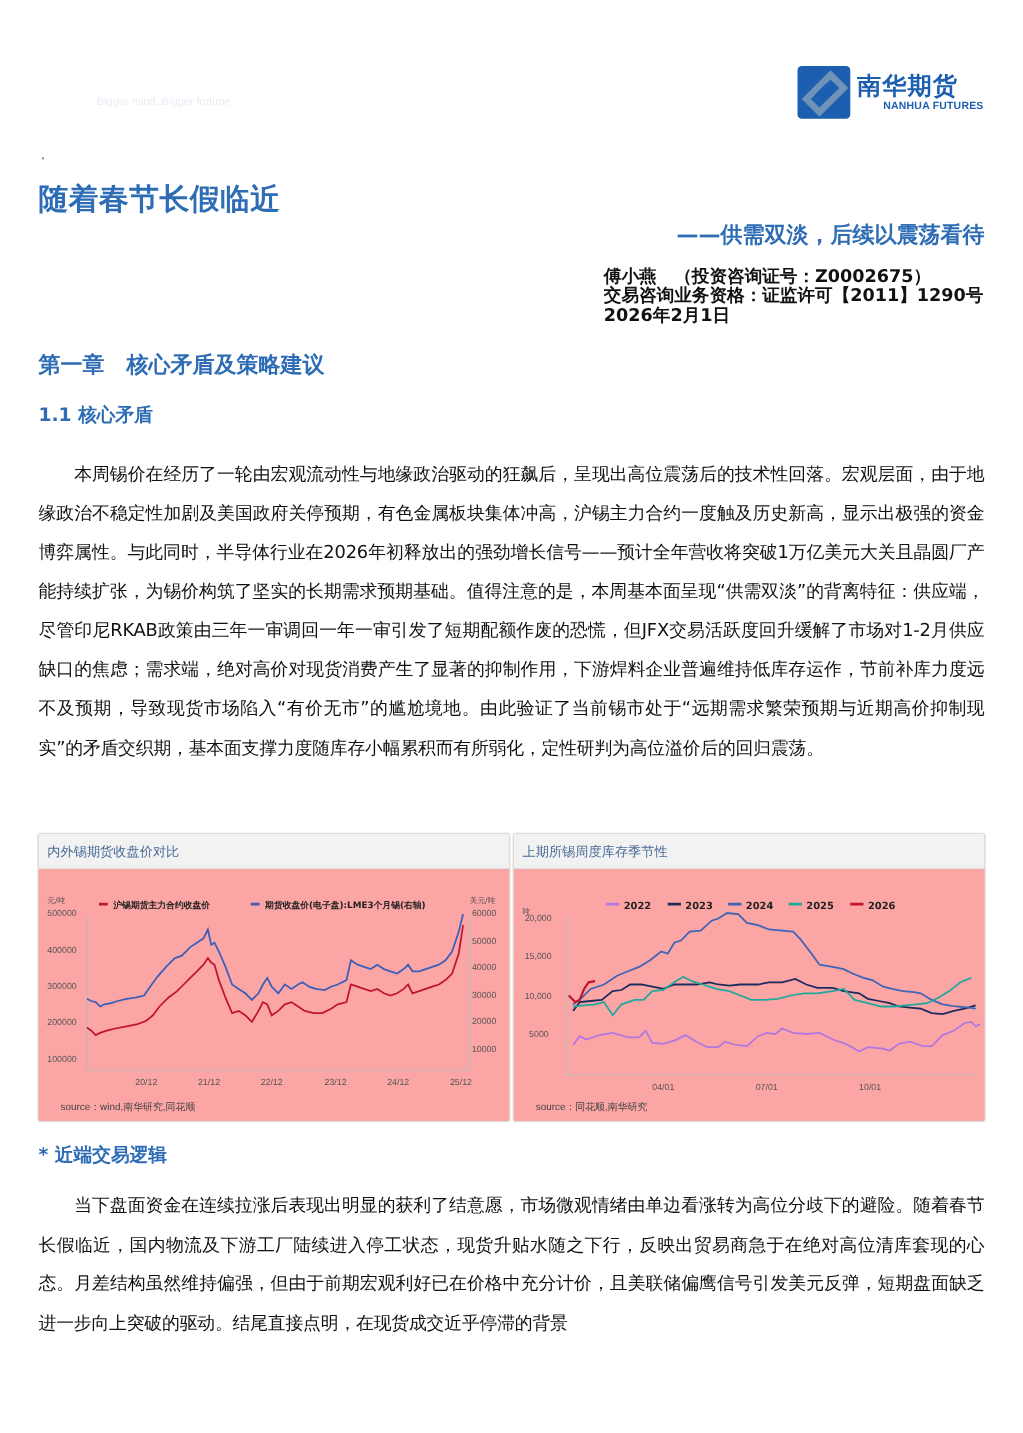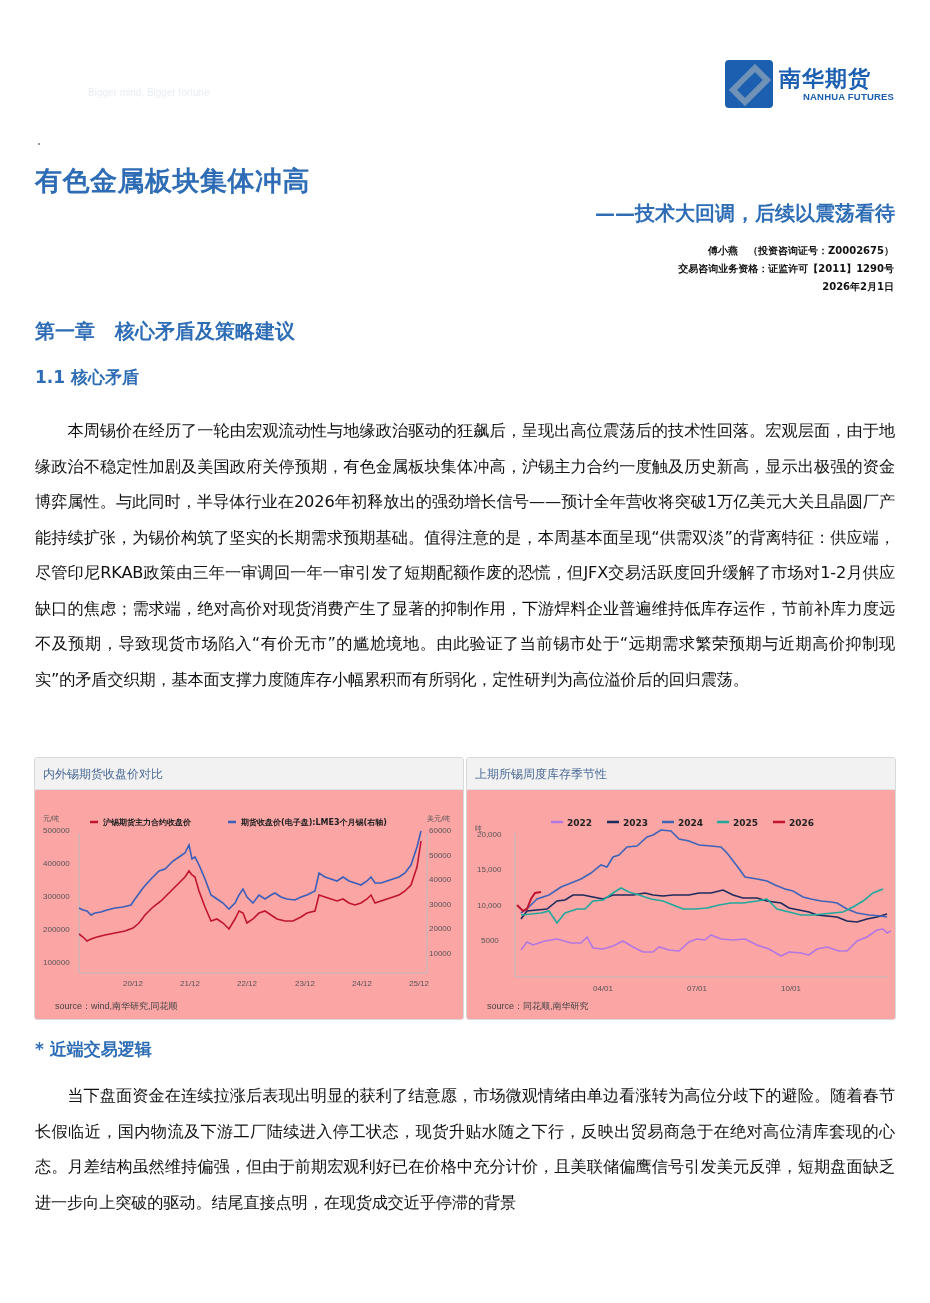--- a/index.html
+++ b/index.html
@@ -19,21 +19,21 @@
   .logo-mark svg { position: absolute; left: 0; top: 0; }
   .logo-text { margin-left: 6px; }
   .logo-cn { color: #1c5fb0; font-size: 22px; font-weight: bold; line-height: 24px; letter-spacing: 1px; }
   .logo-en { color: #1c5fb0; font-size: 9.5px; font-weight: bold; font-family: "Liberation Sans", sans-serif; letter-spacing: 0.2px; padding-left: 24px; }
 
   .dot-mark { position: absolute; left: 38px; top: 143px; width: 2px; height: 2px; background: #999; }
 
   
   .main-title { position: absolute; left: 35px; top: 163px; font-size: 27px; font-weight: bold; color: #2e6db5; letter-spacing: 0.5px; }
   .sub-title { position: absolute; right: 35px; top: 200px; font-size: 20px; font-weight: bold; color: #2e6db5; }
-  .meta { position: absolute; right: 36px; top: 242px; text-align: right; font-size: 10px; font-weight: bold; color: #111; line-height: 18px; }
+  .meta { position: absolute; right: 36px; top: 242px; text-align: left; font-size: 16px; font-weight: bold; color: #111; line-height: 18px; }
 
   .chapter { position: absolute; left: 35px; top: 318px; font-size: 20px; font-weight: bold; color: #2e6db5; }
   .section { position: absolute; left: 35px; top: 366px; font-size: 17px; font-weight: bold; color: #2e6db5; }
   .section3 { position: absolute; left: 35px; top: 1038px; font-size: 17px; font-weight: bold; color: #2e6db5; }
 
   .para { position: absolute; left: 35px; width: 860px; font-size: 16.2px; line-height: 35.5px; color: #111; text-indent: 2em; text-align: justify; letter-spacing: -0.15px; }
   .para1 { top: 413px; }
   .para2 { top: 1078px; }
 
   
@@ -63,22 +63,22 @@
       <path d="M26 16 L32 22 L22 32 L16 26 Z" fill="#1c5fb0"></path>
     </svg>
   </div>
   <div class="logo-text">
     <div class="logo-cn">南华期货</div>
     <div class="logo-en">NANHUA FUTURES</div>
   </div>
 </div>
 <div class="dot-mark"></div>
 
-<div class="main-title">有色金属板块集体冲高</div>
-<div class="sub-title">——技术大回调，后续以震荡看待</div>
+<div class="main-title">随着春节长假临近</div>
+<div class="sub-title">——供需双淡，后续以震荡看待</div>
 <div class="meta">
   <div>傅小燕　（投资咨询证号：Z0002675）</div>
   <div>交易咨询业务资格：证监许可【2011】1290号</div>
   <div>2026年2月1日</div>
 </div>
 
 <div class="chapter">第一章　核心矛盾及策略建议</div>
 <div class="section">1.1 核心矛盾</div>
 <p class="para para1">本周锡价在经历了一轮由宏观流动性与地缘政治驱动的狂飙后，呈现出高位震荡后的技术性回落。宏观层面，由于地缘政治不稳定性加剧及美国政府关停预期，有色金属板块集体冲高，沪锡主力合约一度触及历史新高，显示出极强的资金博弈属性。与此同时，半导体行业在2026年初释放出的强劲增长信号——预计全年营收将突破1万亿美元大关且晶圆厂产能持续扩张，为锡价构筑了坚实的长期需求预期基础。值得注意的是，本周基本面呈现“供需双淡”的背离特征：供应端，尽管印尼RKAB政策由三年一审调回一年一审引发了短期配额作废的恐慌，但JFX交易活跃度回升缓解了市场对1-2月供应缺口的焦虑；需求端，绝对高价对现货消费产生了显著的抑制作用，下游焊料企业普遍维持低库存运作，节前补库力度远不及预期，导致现货市场陷入“有价无市”的尴尬境地。由此验证了当前锡市处于“远期需求繁荣预期与近期高价抑制现实”的矛盾交织期，基本面支撑力度随库存小幅累积而有所弱化，定性研判为高位溢价后的回归震荡。</p>
 

